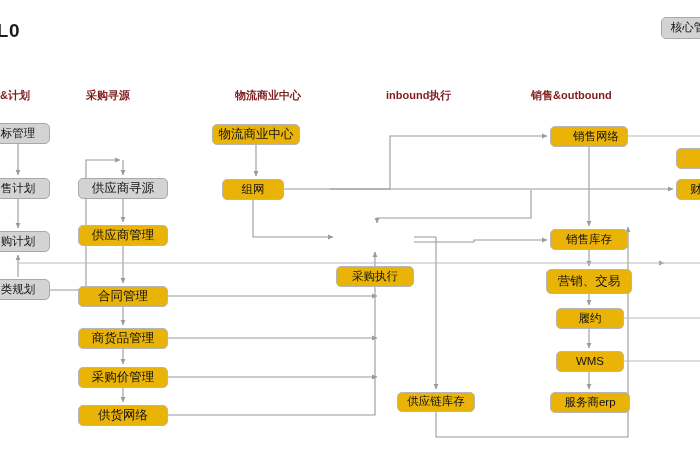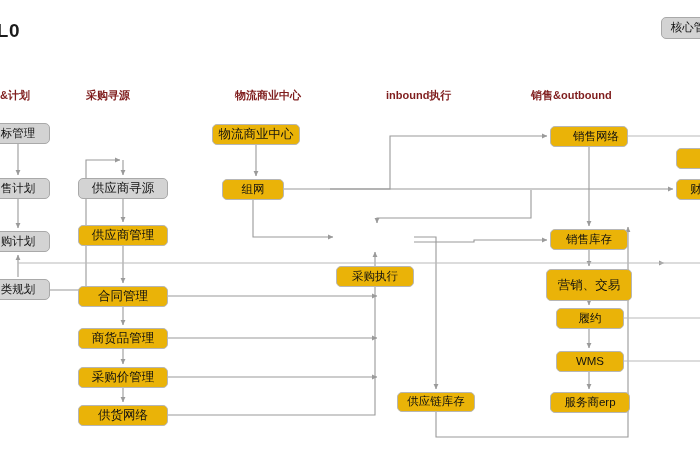--- a/index.html
+++ b/index.html
@@ -145,21 +145,21 @@
       <div class="node big" style="left: 78px; top: 286px; width: 90px; height: 21px;">合同管理</div>
       <div class="node big" style="left: 78px; top: 328px; width: 90px; height: 21px;">商货品管理</div>
       <div class="node big" style="left: 78px; top: 367px; width: 90px; height: 21px;">采购价管理</div>
       <div class="node big" style="left: 78px; top: 405px; width: 90px; height: 21px;">供货网络</div>
       <div class="node big" style="left: 212px; top: 124px; width: 88px; height: 21px;">物流商业中心</div>
       <div class="node" style="left: 222px; top: 179px; width: 62px; height: 21px;">组网</div>
       <div class="node" style="left: 336px; top: 226px; width: 78px; height: 21px; margin-top: 40px;">采购执行</div>
       <div class="node" style="left: 397px; top: 392px; width: 78px; height: 20px;">供应链库存</div>
       <div class="node" style="left: 550px; top: 126px; width: 78px; height: 21px; padding-left: 14px;">销售网络</div>
       <div class="node" style="left: 550px; top: 229px; width: 78px; height: 21px; text-align: right;">销售库存</div>
-      <div class="node big" style="left: 546px; top: 269px; width: 86px; height: 32px;">营销、交易</div>
+      <div class="node big" style="left: 546px; top: 269px; width: 86px; height: 25px;">营销、交易</div>
       <div class="node" style="left: 556px; top: 308px; width: 68px; height: 21px;">履约</div>
       <div class="node" style="left: 556px; top: 351px; width: 68px; height: 21px;">WMS</div>
       <div class="node" style="left: 550px; top: 392px; width: 80px; height: 21px;">服务商erp</div>
       <div class="node" style="left: 676px; top: 148px; width: 40px; height: 21px;"></div>
       <div class="node" style="left: 676px; top: 179px; width: 40px; height: 21px;">财</div>
     </div>
 
 </div>
 
 </body></html>

